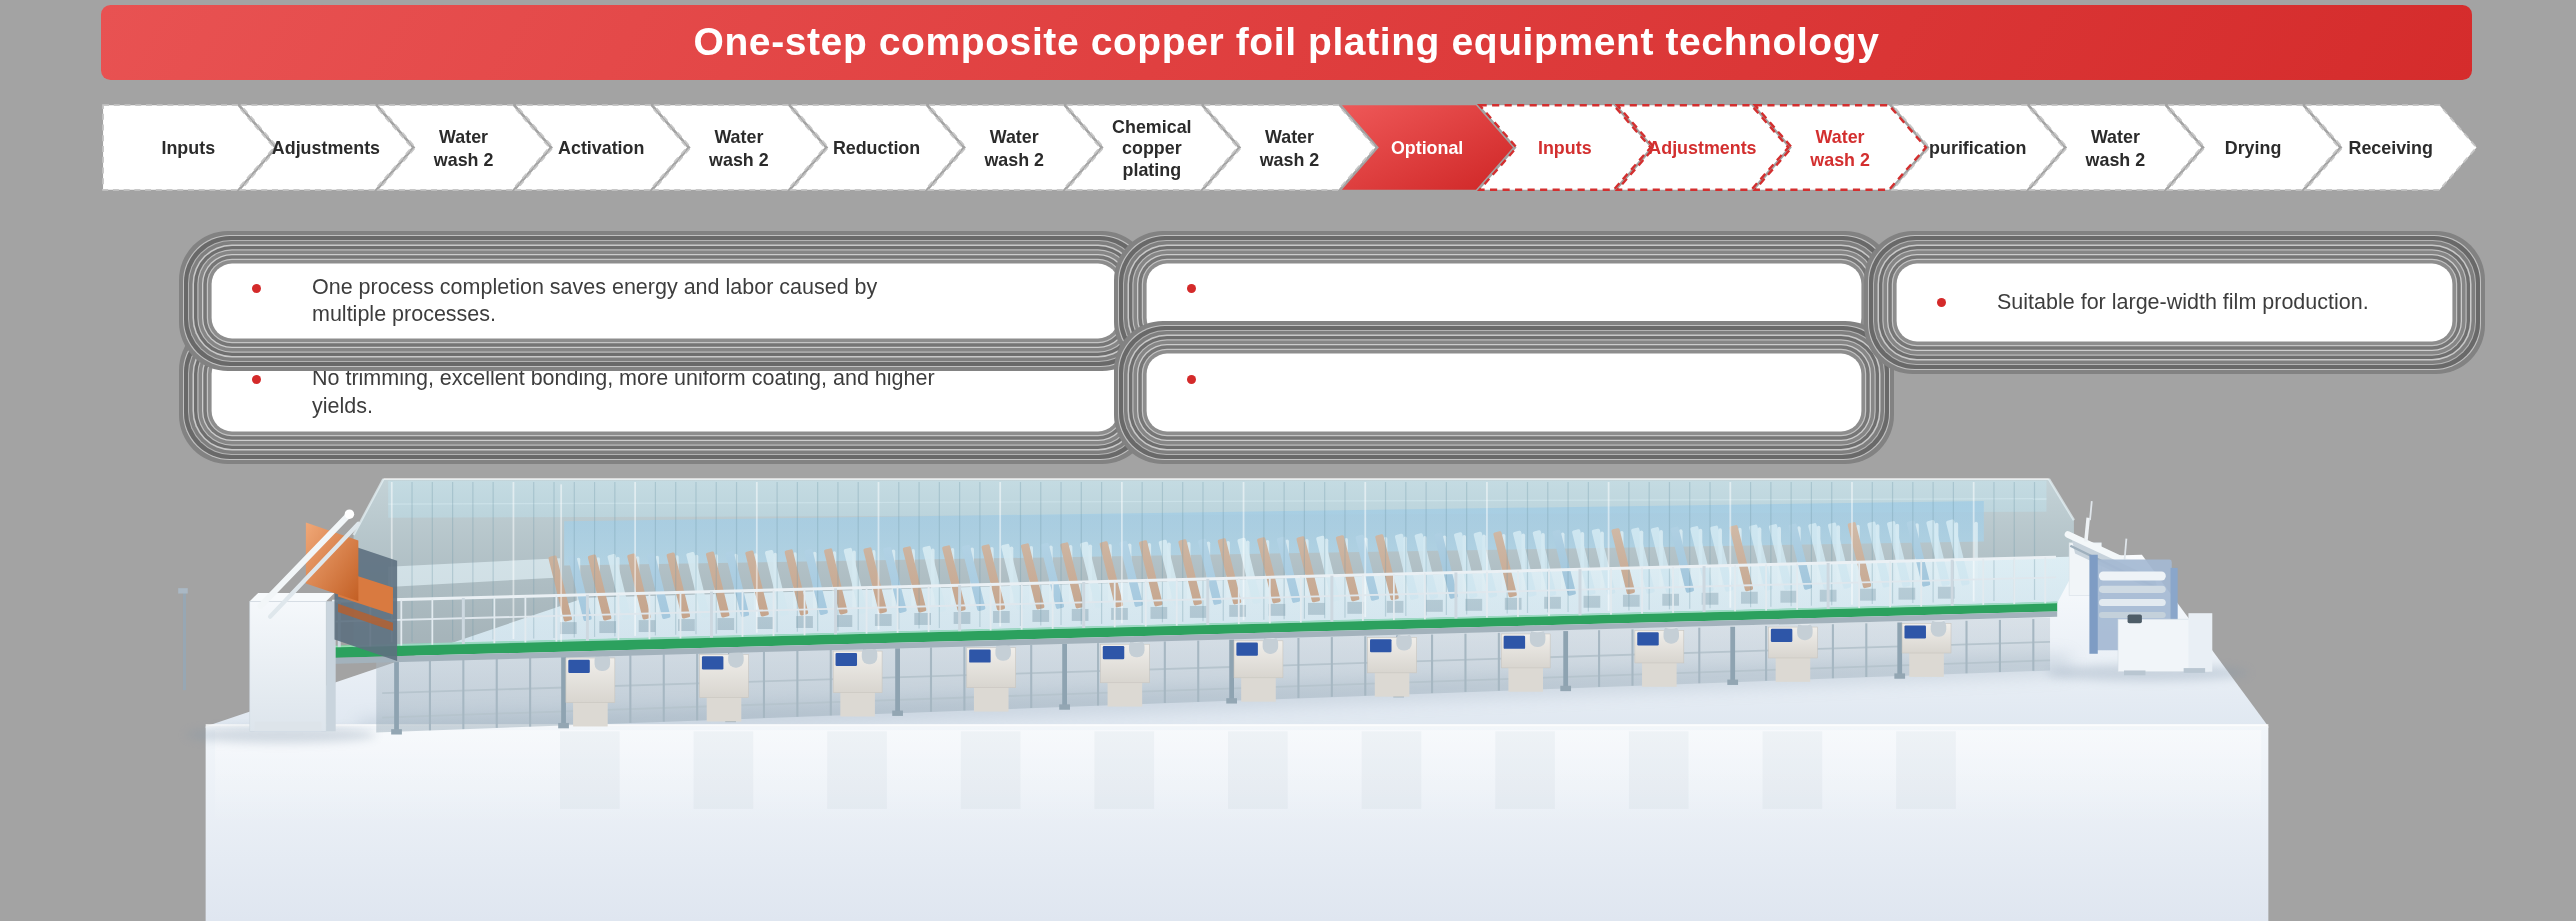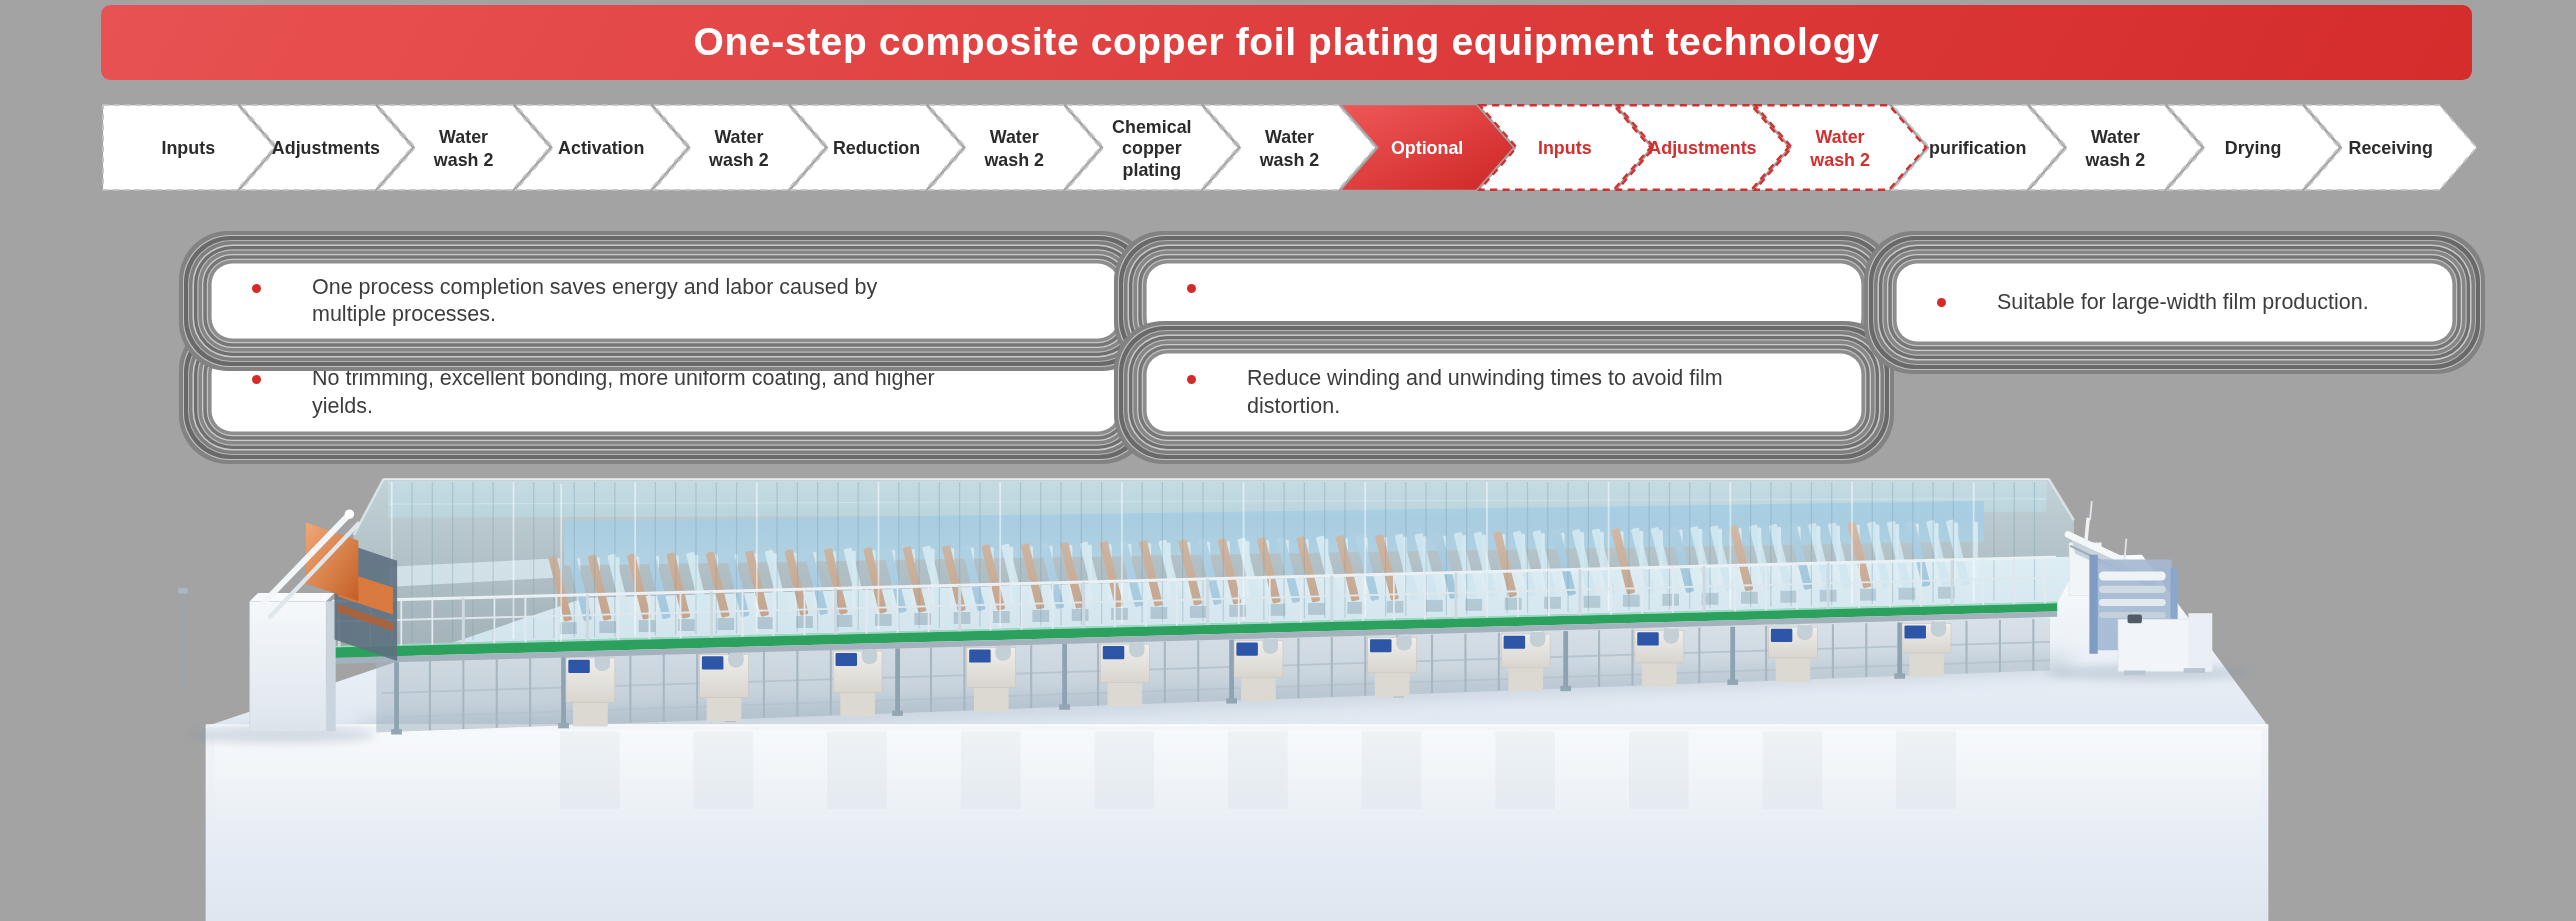--- a/index.html
+++ b/index.html
@@ -739,22 +739,20 @@
   <div class="callout g1 r1">
     <span class="bullet"></span>
     <div class="ctext">One process completion saves energy and labor caused by
 multiple processes.</div>
   </div>
   <div class="callout g2 r1">
     <span class="bullet"></span>
   </div>
   <div class="callout g2 r2">
     <span class="bullet"></span>
-    <div class="ctext">Reduce winding and unwinding times to avoid film
-distortion.</div>
   </div>
   <div class="callout g3 single">
     <span class="bullet"></span>
     <div class="ctext">Suitable for large-width film production.</div>
   </div>
 
 </div>
 
 
 </body></html>

